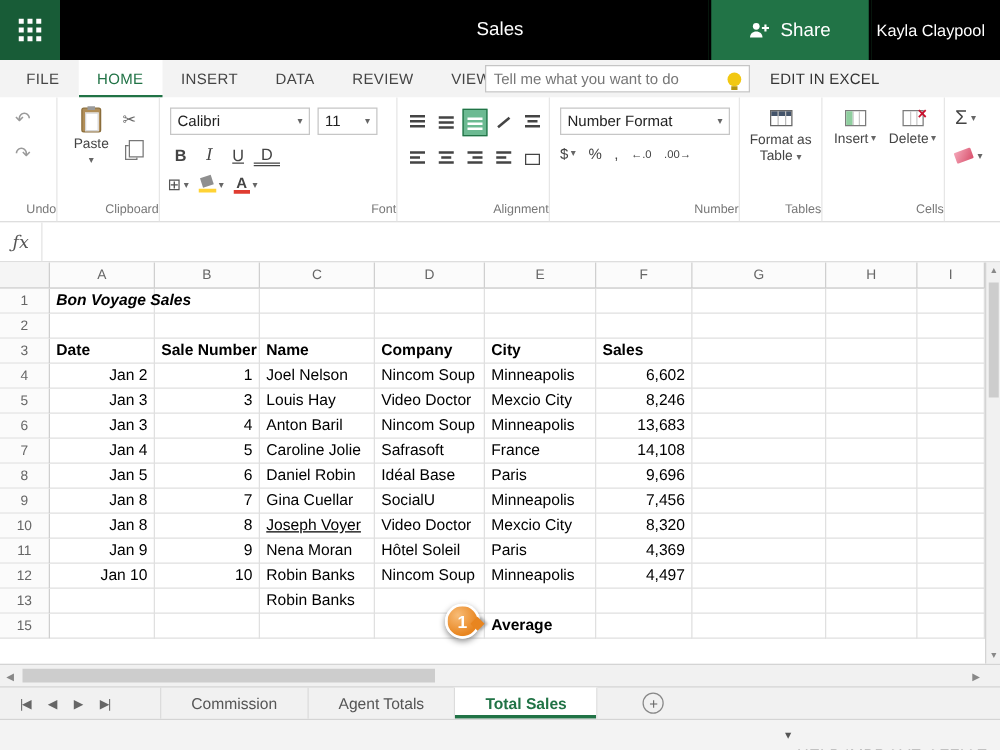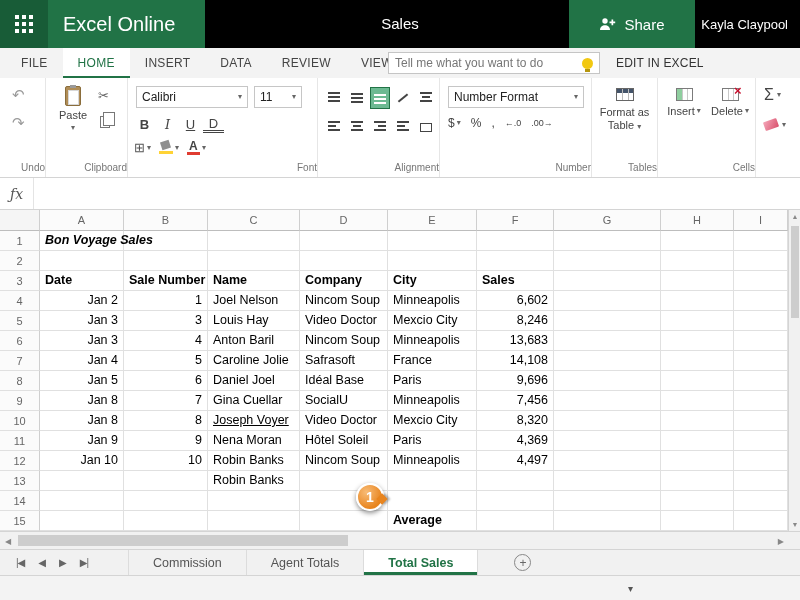--- a/index.html
+++ b/index.html
@@ -176,21 +176,20 @@
           <i></i>
           <i></i>
           <i></i>
           <i></i>
           <i></i>
           <i></i>
           <i></i>
           <i></i>
         </span>
     </div>
-    <div class="appname">Excel Online</div>
     <div class="doc-title">Sales</div>
     <button class="share-btn">
       <svg width="17" height="14" viewBox="0 0 17 14">
           <circle cx="6" cy="4" r="2.7" fill="#fff"></circle>
           <path d="M1 13c0-3.1 2.2-4.8 5-4.8s5 1.7 5 4.8z" fill="#fff"></path>
           <path d="M12.5 2.5v2h-2v1.7h2v2h1.7v-2h2V4.5h-2v-2z" fill="#fff"></path>
         </svg>
       <span>Share</span>
     </button>
     <div class="user">Kayla Claypool</div>
@@ -498,21 +497,21 @@
         <div class="cell" style="width: 89px;">France</div>
         <div class="cell right" style="width: 77px;">14,108</div>
         <div class="cell" style="width: 107px;"></div>
         <div class="cell" style="width: 73px;"></div>
         <div class="cell" style="width: 54px;"></div>
       </div>
       <div class="grow">
         <div class="rownum">8</div>
         <div class="cell right" style="width: 84px;">Jan 5</div>
         <div class="cell right" style="width: 84px;">6</div>
-        <div class="cell" style="width: 92px;">Daniel Joel</div>
+        <div class="cell" style="width: 92px;">Daniel Robin</div>
         <div class="cell" style="width: 88px;">Idéal Base</div>
         <div class="cell" style="width: 89px;">Paris</div>
         <div class="cell right" style="width: 77px;">9,696</div>
         <div class="cell" style="width: 107px;"></div>
         <div class="cell" style="width: 73px;"></div>
         <div class="cell" style="width: 54px;"></div>
       </div>
       <div class="grow">
         <div class="rownum">9</div>
         <div class="cell right" style="width: 84px;">Jan 8</div>
@@ -559,32 +558,20 @@
         <div class="cell right" style="width: 77px;">4,497</div>
         <div class="cell" style="width: 107px;"></div>
         <div class="cell" style="width: 73px;"></div>
         <div class="cell" style="width: 54px;"></div>
       </div>
       <div class="grow">
         <div class="rownum">13</div>
         <div class="cell" style="width: 84px;"></div>
         <div class="cell" style="width: 84px;"></div>
         <div class="cell" style="width: 92px;">Robin Banks</div>
-        <div class="cell" style="width: 88px;"></div>
-        <div class="cell" style="width: 89px;"></div>
-        <div class="cell" style="width: 77px;"></div>
-        <div class="cell" style="width: 107px;"></div>
-        <div class="cell" style="width: 73px;"></div>
-        <div class="cell" style="width: 54px;"></div>
-      </div>
-      <div class="grow">
-        <div class="rownum">14</div>
-        <div class="cell" style="width: 84px;"></div>
-        <div class="cell" style="width: 84px;"></div>
-        <div class="cell" style="width: 92px;"></div>
         <div class="cell" style="width: 88px;"></div>
         <div class="cell" style="width: 89px;"></div>
         <div class="cell" style="width: 77px;"></div>
         <div class="cell" style="width: 107px;"></div>
         <div class="cell" style="width: 73px;"></div>
         <div class="cell" style="width: 54px;"></div>
       </div>
       <div class="grow">
         <div class="rownum">15</div>
         <div class="cell" style="width: 84px;"></div>

